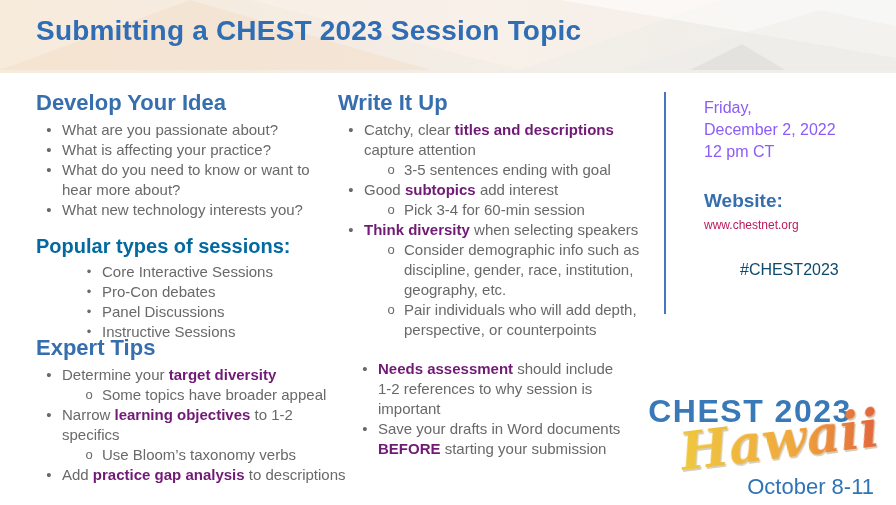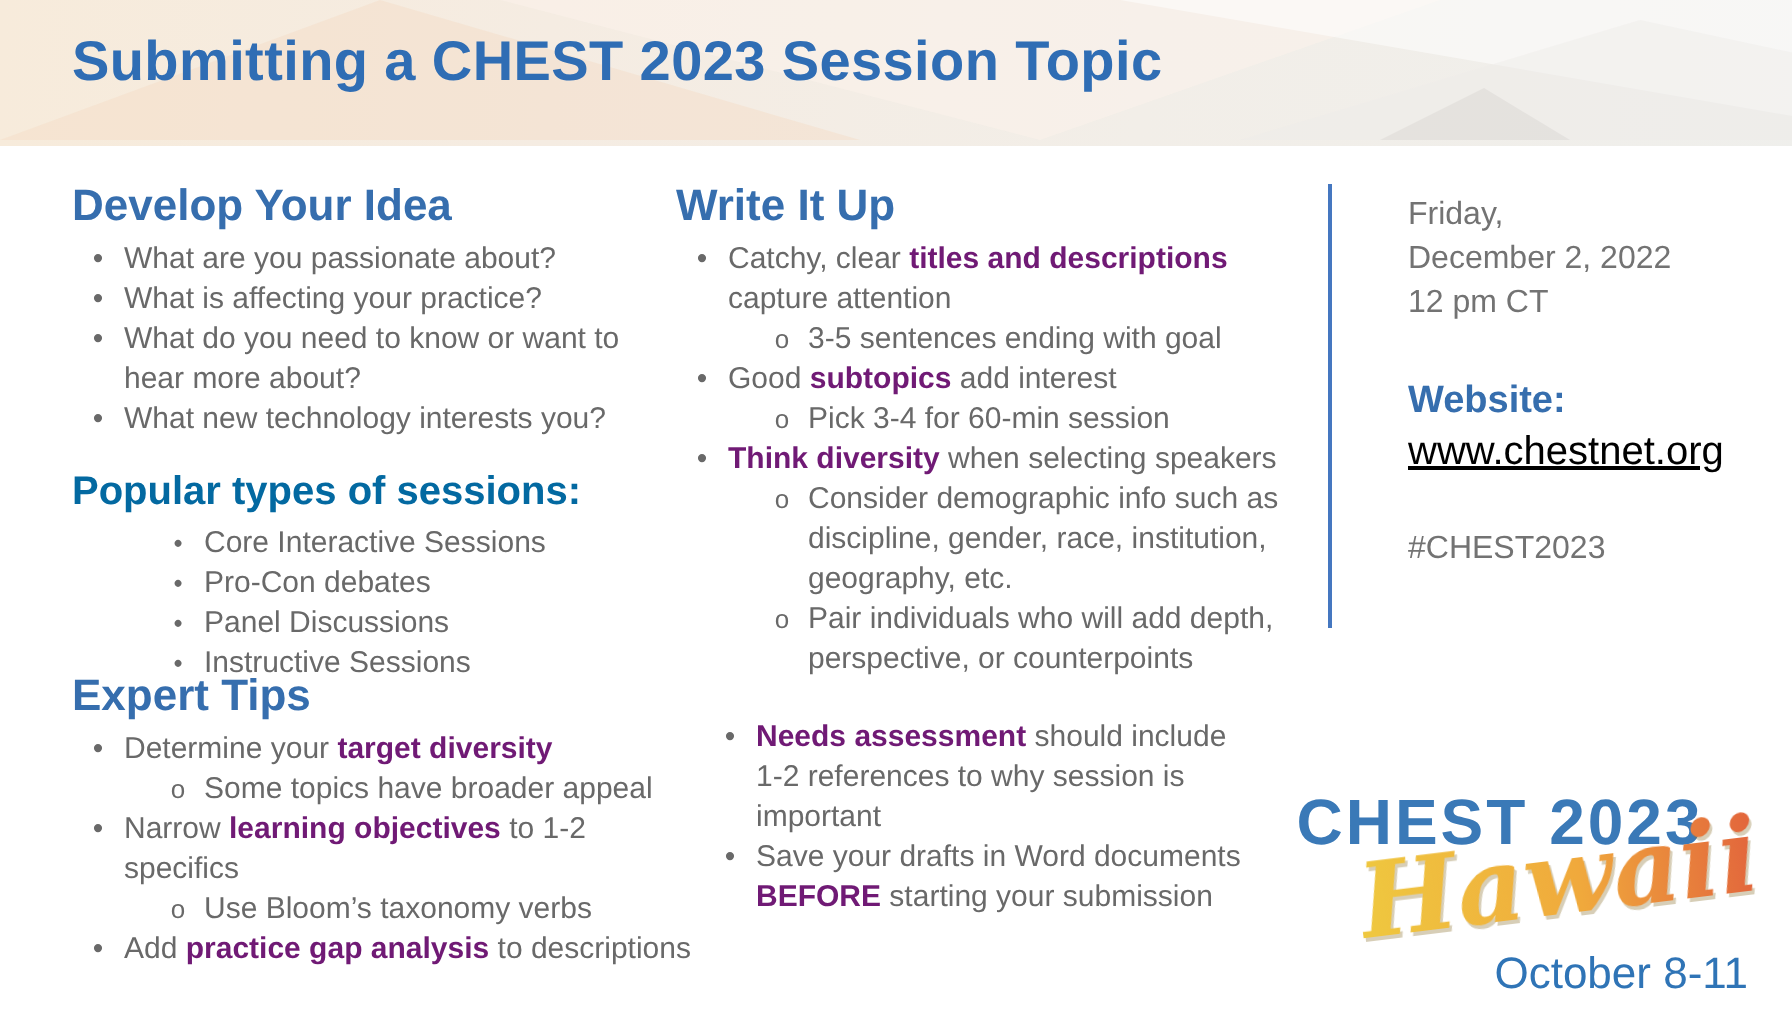--- a/index.html
+++ b/index.html
@@ -44,26 +44,26 @@
   
   .divider{
     position:absolute;left:664px;top:92px;width:2px;height:222px;
     background:var(--divider-blue,#4577c0);
   }
   .sidebar{position:absolute;left:704px;top:97px;width:178px;}
   .side-label{
     font-size:19px;font-weight:bold;color:var(--heading-blue,#366eae);
     margin:0 0 3px 0;
   }
-  .side-lines{font-size:16px;line-height:1.38;color:#737373;}
+  .side-lines{font-size:16px;line-height:1.38;color:#8b5cf6;}
   .side-website{margin-top:27px;}
   .side-url{
-    font-size:20px;color:#000000;text-decoration:underline;cursor:pointer;
-  }
-  .side-hashtag{font-size:16px;color:#737373;margin-top:28px;}
+    font-size:12px;color:#be185d;cursor:pointer;
+  }
+  .side-hashtag{font-size:16px;color:#0c4a6e;margin-top:28px;margin-left:36px;}
   
   .logo{position:absolute;left:620px;top:394px;width:260px;height:105px;}
   .logo-brand{
     text-align:center;font-size:32px;font-weight:600;letter-spacing:1.5px;
     color:#3a79b7;line-height:1.1;
   }
   .logo-script{
     position:absolute;right:0;top:20px;
     font-family:"DejaVu Serif",serif;font-style:italic;font-weight:bold;
     font-size:52px;line-height:1;transform:rotate(-7deg);

